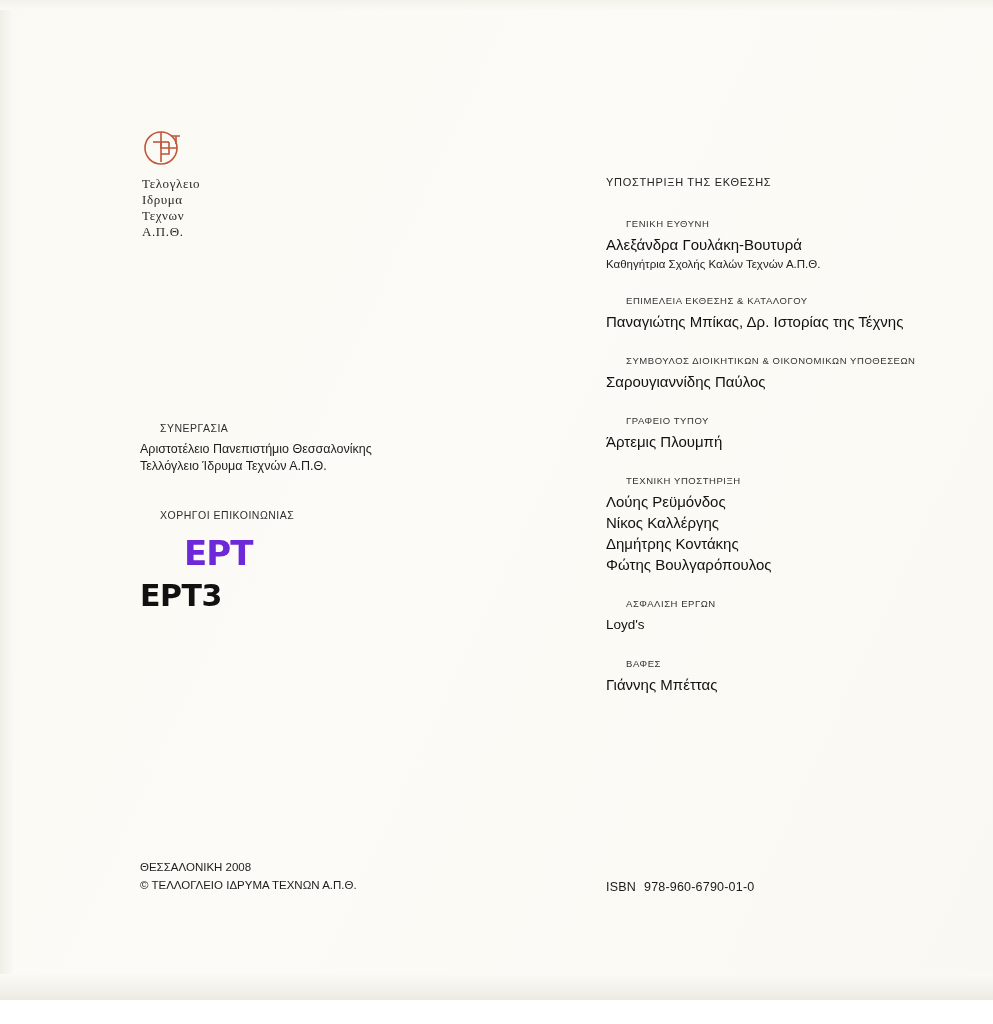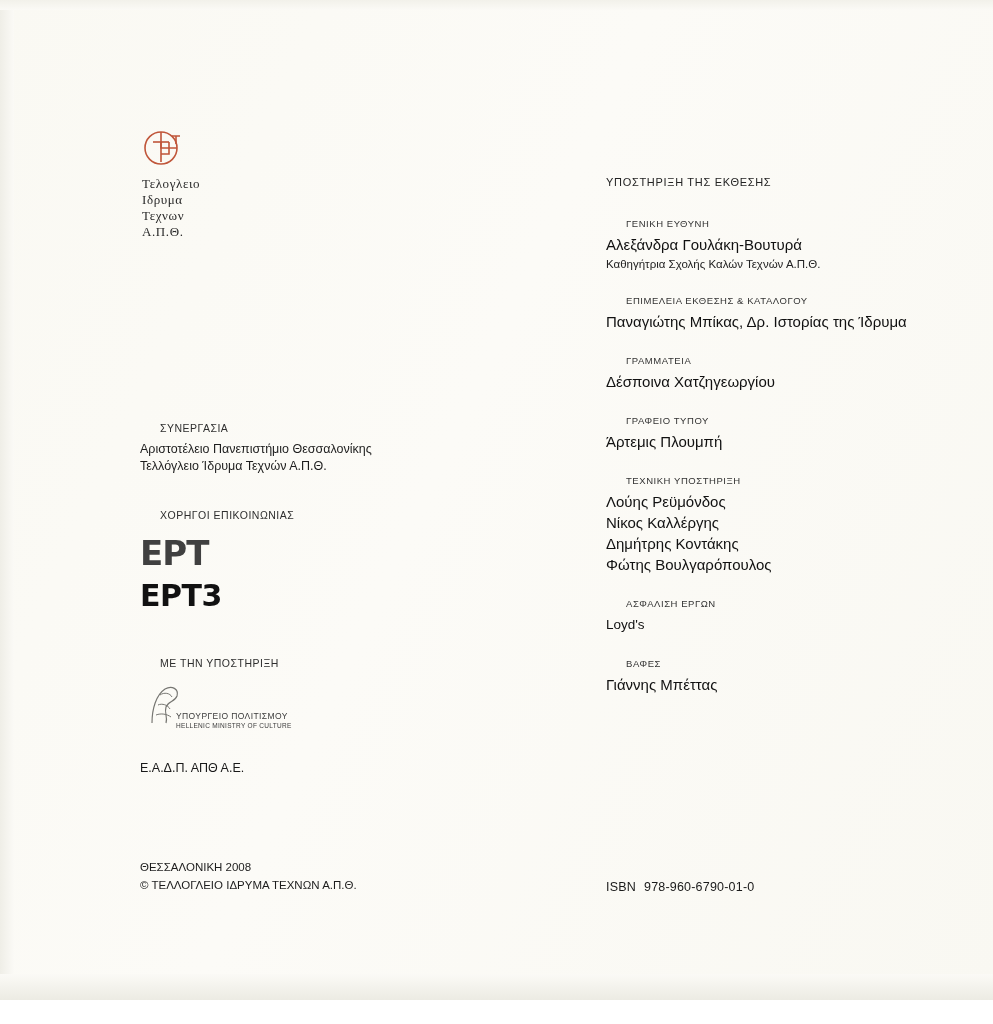--- a/index.html
+++ b/index.html
@@ -132,22 +132,23 @@
   }
   .col-right .value.small { font-size: 13.5px; }
 
   
   .media-logos { margin-top: 12px; }
   .ert-logo {
     font-family: "DejaVu Sans", sans-serif;
     font-weight: bold;
     font-size: 34px;
     letter-spacing: -1px;
-    color: #404040;
+    color: #6d28d9;
     line-height: 40px;
+    margin-left: 44px;
   }
   .ert3-logo {
     font-family: "DejaVu Sans", sans-serif;
     font-weight: bold;
     font-size: 30px;
     letter-spacing: -0.5px;
     color: #111;
     line-height: 38px;
     margin-top: 4px;
   }
@@ -269,58 +270,42 @@
     </div>
 
     <div class="group" style="margin-top:34px;">
       <div class="label">ΧΟΡΗΓΟΙ ΕΠΙΚΟΙΝΩΝΙΑΣ</div>
       <div class="media-logos">
         <div class="ert-logo">ΕΡΤ</div>
         <div class="ert3-logo">ΕΡΤ3</div>
       </div>
     </div>
 
-    <div class="group" style="margin-top:42px;">
-      <div class="label">ΜΕ ΤΗΝ ΥΠΟΣΤΗΡΙΞΗ</div>
-      <div class="ministry">
-        <svg class="ministry-mark" viewBox="0 0 38 44">
-          <path d="M6 40 C6 26 10 12 19 6 C26 2 33 6 31 13 C29 19 22 18 20 24 C18 30 22 34 20 40" fill="none" stroke="#4a4a46" stroke-width="1.2"></path>
-          <path d="M12 22 C16 20 22 22 24 26" fill="none" stroke="#4a4a46" stroke-width="1"></path>
-          <path d="M10 32 C15 30 21 31 25 34" fill="none" stroke="#4a4a46" stroke-width="1"></path>
-          <path d="M14 12 C18 9 24 10 26 14" fill="none" stroke="#4a4a46" stroke-width="1"></path>
-        </svg>
-        <div class="ministry-text">
-          <div class="l1">ΥΠΟΥΡΓΕΙΟ ΠΟΛΙΤΙΣΜΟΥ</div>
-          <div class="l2">HELLENIC MINISTRY OF CULTURE</div>
-        </div>
-      </div>
-      <div class="eadp">Ε.Α.Δ.Π. ΑΠΘ Α.Ε.</div>
-    </div>
   </div>
 
   <div class="col-right">
     <div class="heading">ΥΠΟΣΤΗΡΙΞΗ ΤΗΣ ΕΚΘΕΣΗΣ</div>
 
     <div class="group">
       <div class="label">ΓΕΝΙΚΗ ΕΥΘΥΝΗ</div>
       <div class="value">Αλεξάνδρα Γουλάκη-Βουτυρά</div>
       <div class="sub">Καθηγήτρια Σχολής Καλών Τεχνών Α.Π.Θ.</div>
     </div>
 
     <div class="group">
       <div class="label">ΕΠΙΜΕΛΕΙΑ ΕΚΘΕΣΗΣ &amp; ΚΑΤΑΛΟΓΟΥ</div>
-      <div class="value">Παναγιώτης Μπίκας, Δρ. Ιστορίας της Ίδρυμα</div>
-    </div>
-
-
-
-    <div class="group">
-      <div class="label">ΓΡΑΜΜΑΤΕΙΑ</div>
-      <div class="value">Δέσποινα Χατζηγεωργίου</div>
-    </div>
+      <div class="value">Παναγιώτης Μπίκας, Δρ. Ιστορίας της Τέχνης</div>
+    </div>
+
+
+    <div class="group">
+      <div class="label">ΣΥΜΒΟΥΛΟΣ ΔΙΟΙΚΗΤΙΚΩΝ &amp; ΟΙΚΟΝΟΜΙΚΩΝ ΥΠΟΘΕΣΕΩΝ</div>
+      <div class="value">Σαρουγιαννίδης Παύλος</div>
+    </div>
+
 
     <div class="group">
       <div class="label">ΓΡΑΦΕΙΟ ΤΥΠΟΥ</div>
       <div class="value">Άρτεμις Πλουμπή</div>
     </div>
 
     <div class="group">
       <div class="label">ΤΕΧΝΙΚΗ ΥΠΟΣΤΗΡΙΞΗ</div>
       <div class="value">Λούης Ρεϋμόνδος</div>
       <div class="value">Νίκος Καλλέργης</div>

